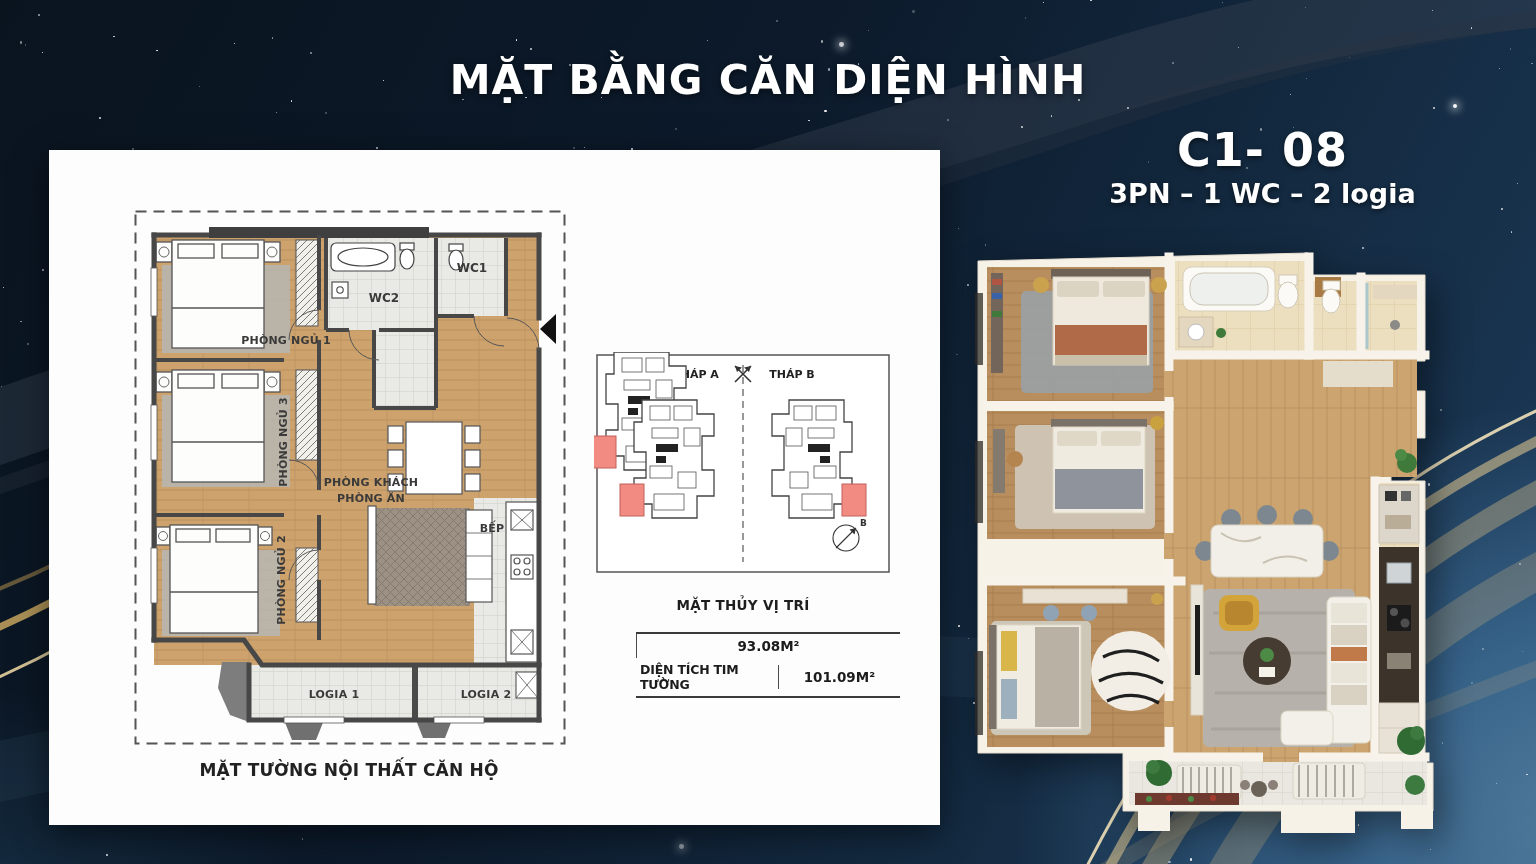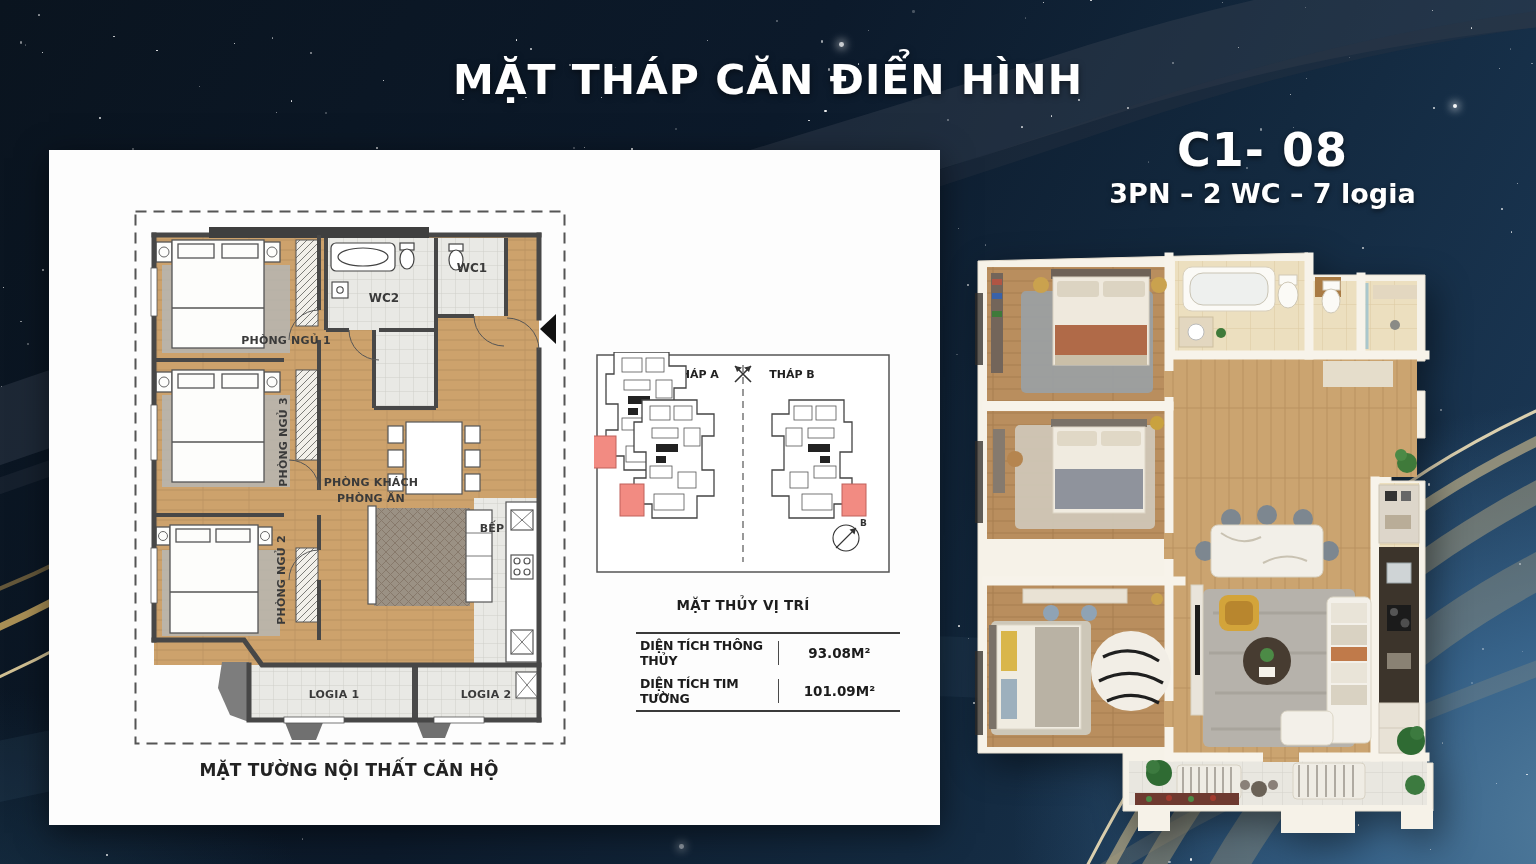--- a/index.html
+++ b/index.html
@@ -276,21 +276,21 @@
       <i class="st" style="left:1509.9px;top:48.4px;width:1.4px;height:1.4px;opacity:0.29"></i>
       <i class="st" style="left:1292.6px;top:126.9px;width:1.1px;height:1.1px;opacity:0.47"></i>
       <i class="st" style="left:572.8px;top:147.0px;width:2.0px;height:2.0px;opacity:0.33"></i>
       <i class="st" style="left:462.4px;top:98.6px;width:1.3px;height:1.3px;opacity:0.58"></i>
       <i class="st" style="left:912.3px;top:10.2px;width:2.5px;height:2.5px;opacity:0.25"></i>
       <i class="st" style="left:606.3px;top:281.4px;width:1.1px;height:1.1px;opacity:0.52"></i>
       <i class="st" style="left:1165.0px;top:771.6px;width:1.9px;height:1.9px;opacity:0.41"></i>
       <i class="st" style="left:796.1px;top:166.3px;width:1.7px;height:1.7px;opacity:0.56"></i>
     </div>
 
-  <h1 class="page-title">MẶT THÁP CĂN ĐIỂN HÌNH</h1>
+  <h1 class="page-title">MẶT BẰNG CĂN DIỆN HÌNH</h1>
 
   <section class="panel">
 
     <div class="plan2d-wrap">
       <svg viewBox="0 0 432 535">
         <defs>
           <pattern id="wd" width="46" height="10" patternUnits="userSpaceOnUse">
             <rect width="46" height="10" fill="#cda26c"></rect>
             <path d="M0,0 H46 M0,10 H46" stroke="#ba9260" stroke-width="1"></path>
             <path d="M23,0 V10" stroke="#ba9260" stroke-width="0.7"></path>
@@ -504,33 +504,32 @@
           <line x1="-10" y1="10" x2="10" y2="-10"></line>
           <path d="M10,-10 l-1.5,6.5 l-5,-5 z" fill="#333" stroke="none"></path>
           <text x="14" y="-12" font-size="9" font-weight="700" fill="#333" stroke="none">B</text>
         </g>
       </svg>
     </div>
     <div class="inset-caption">MẶT THỦY VỊ TRÍ</div>
 
     <div class="area-table">
       <div class="row">
-        <div class="cell label">DIỆN TÍCH THÔNG THỦY</div>
         <div class="cell value">93.08M²</div>
       </div>
       <div class="row">
         <div class="cell label">DIỆN TÍCH TIM TƯỜNG</div>
         <div class="cell value">101.09M²</div>
       </div>
     </div>
   </section>
 
   <div class="unit-head">
     <div class="unit-code">C1- 08</div>
-    <div class="unit-spec">3PN – 2 WC – 7 logia</div>
+    <div class="unit-spec">3PN – 1 WC – 2 logia</div>
   </div>
 
   <div class="plan3d-wrap">
     <svg viewBox="0 0 482 600">
       <defs>
         <pattern id="p3wh" width="60" height="12" patternUnits="userSpaceOnUse">
           <rect width="60" height="12" fill="#b98e5e"></rect>
           <path d="M0,0 H60 M0,12 H60 M30,0 V12" stroke="#a87e4f" stroke-width="1"></path>
         </pattern>
         <pattern id="p3wv" width="14" height="70" patternUnits="userSpaceOnUse">

